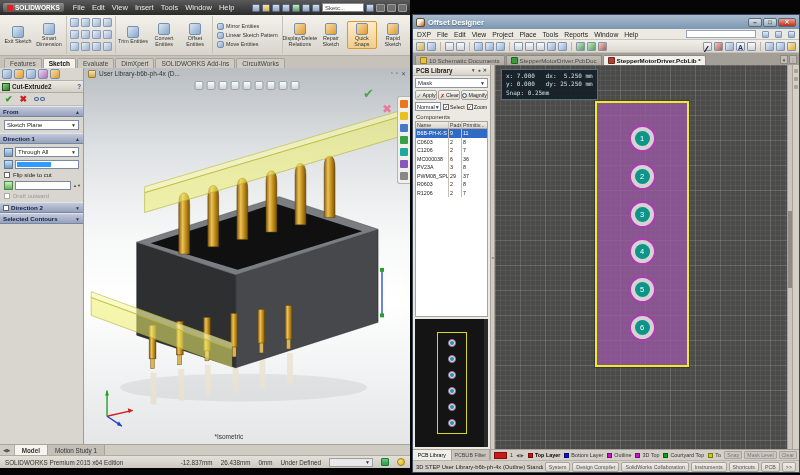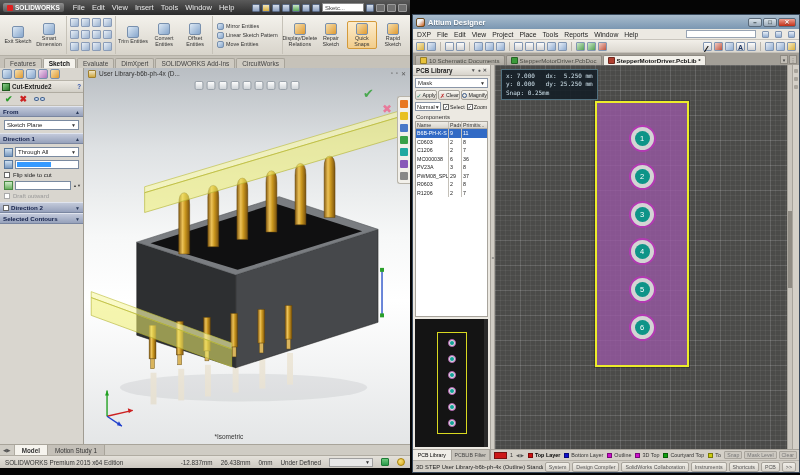--- a/index.html
+++ b/index.html
@@ -521,21 +521,21 @@
         </span>
       <span class="st-g"></span>
       <span class="st-y"></span>
     </div>
   </div>
 
   <div id="alt">
 
     <div class="alt-title">
       <span class="alt-appico"></span>
-      <span>Altium Designer</span>
+      <span>Offset Designer</span>
       <span class="alt-ctls">
         <span class="awc">–</span>
         <span class="awc">□</span>
         <span class="awc close">✕</span>
       </span>
     </div>
 
     <div class="alt-menus">
       <span style="display:flex;gap:6px">
 

